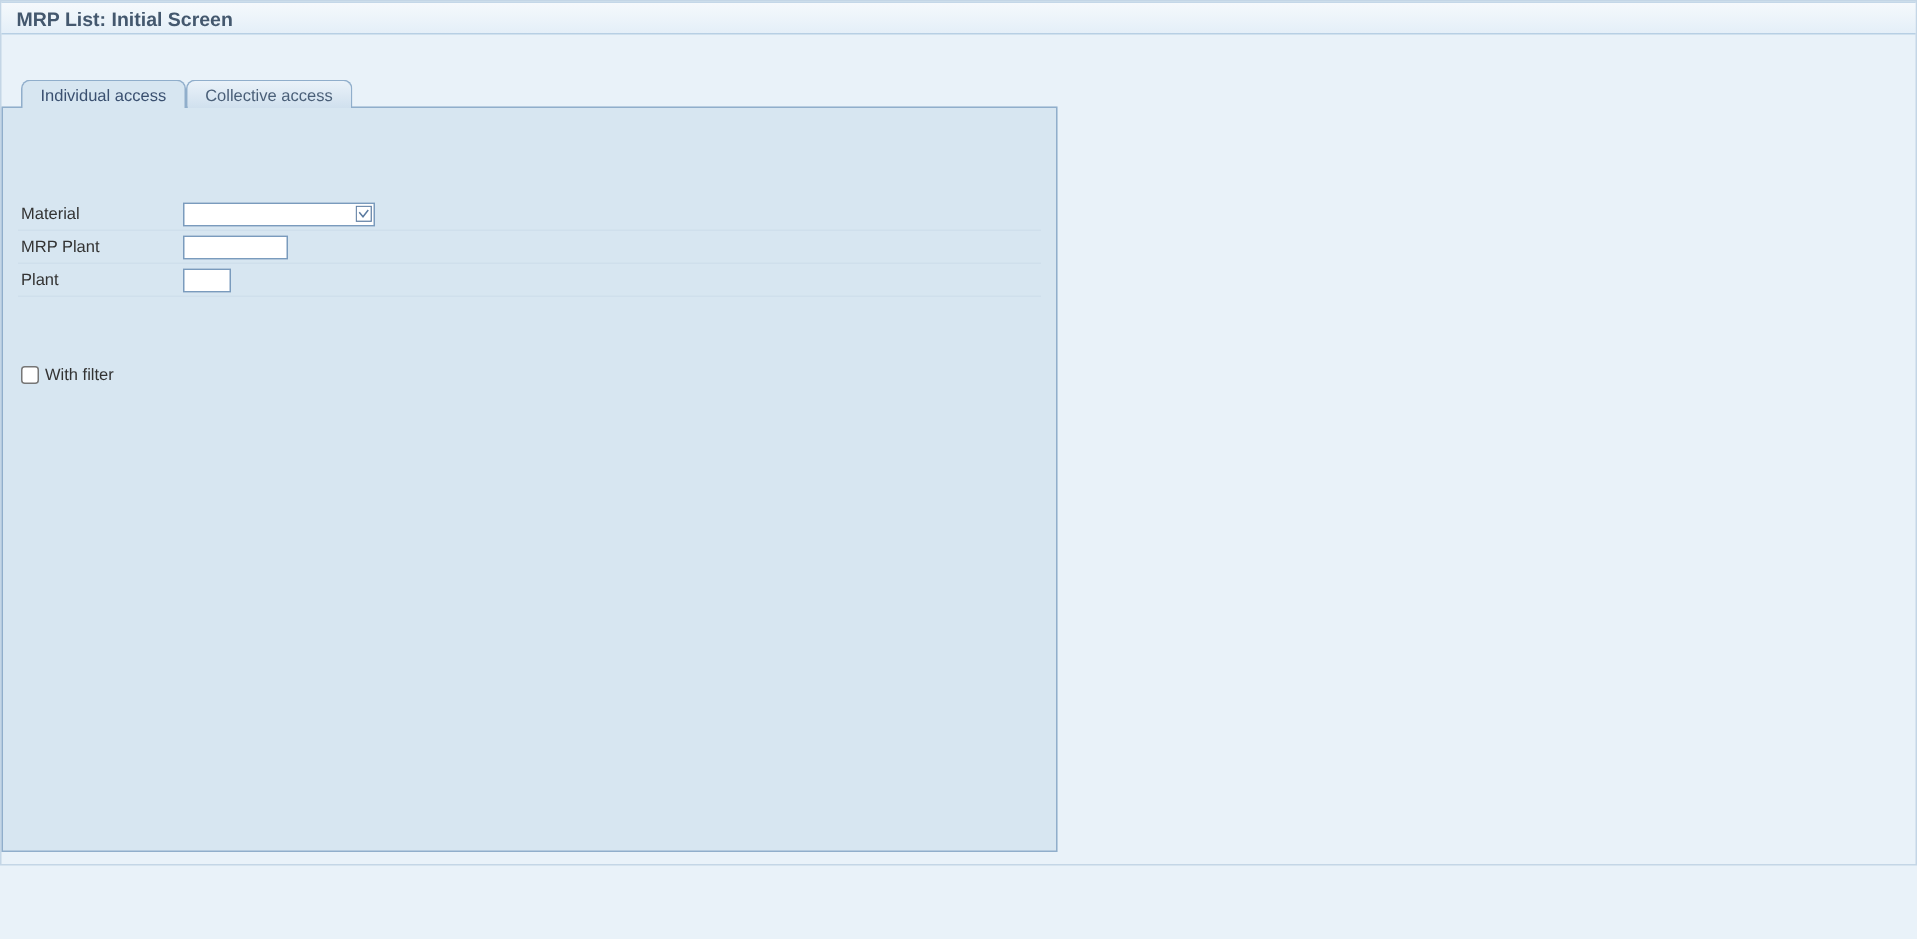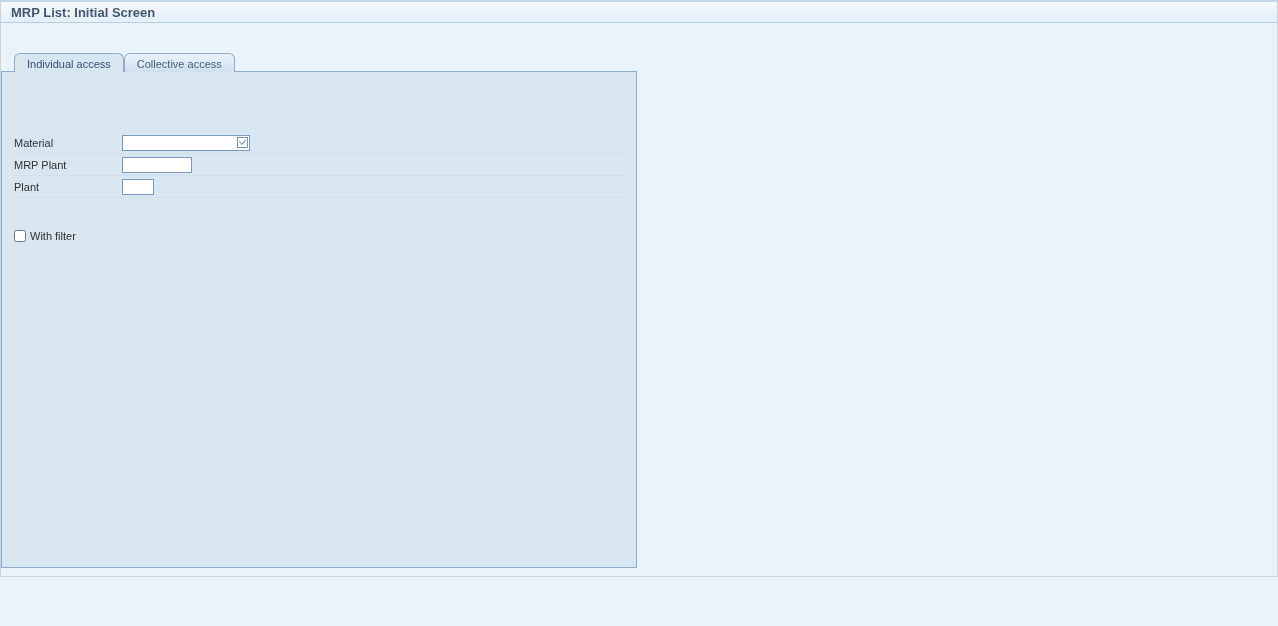--- a/index.html
+++ b/index.html
@@ -82,21 +82,21 @@
       right: 0;
       height: 1px;
       background: #d7e6f1;
     }
     .tab.inactive {
       background: linear-gradient(#eaf2f9, #d0e0ee);
     }
     .tab-panel {
       background: #d7e6f1;
       border: 1px solid #90aecb;
-      width: 636px;
+      width: 704px;
       height: 497px;
       margin-top: -1px;
       padding: 60px 10px 10px 10px;
       position: relative;
       z-index: 1;
     }
     .form-row {
       display: flex;
       align-items: center;
       height: 22px;
@@ -141,21 +141,21 @@
       font-size: 9px;
       pointer-events: none;
     }
     .input-wrap {
       position: relative;
       display: inline-block;
     }
     .checkbox-row {
       display: flex;
       align-items: flex-start;
-      margin-top: 32px;
+      margin-top: 46px;
       padding-left: 2px;
     }
     .checkbox-row input[type="checkbox"] {
       margin-right: 4px;
       width: 12px;
       height: 12px;
     }
     .checkbox-row label {
       font-size: 11px;
       color: #333;

